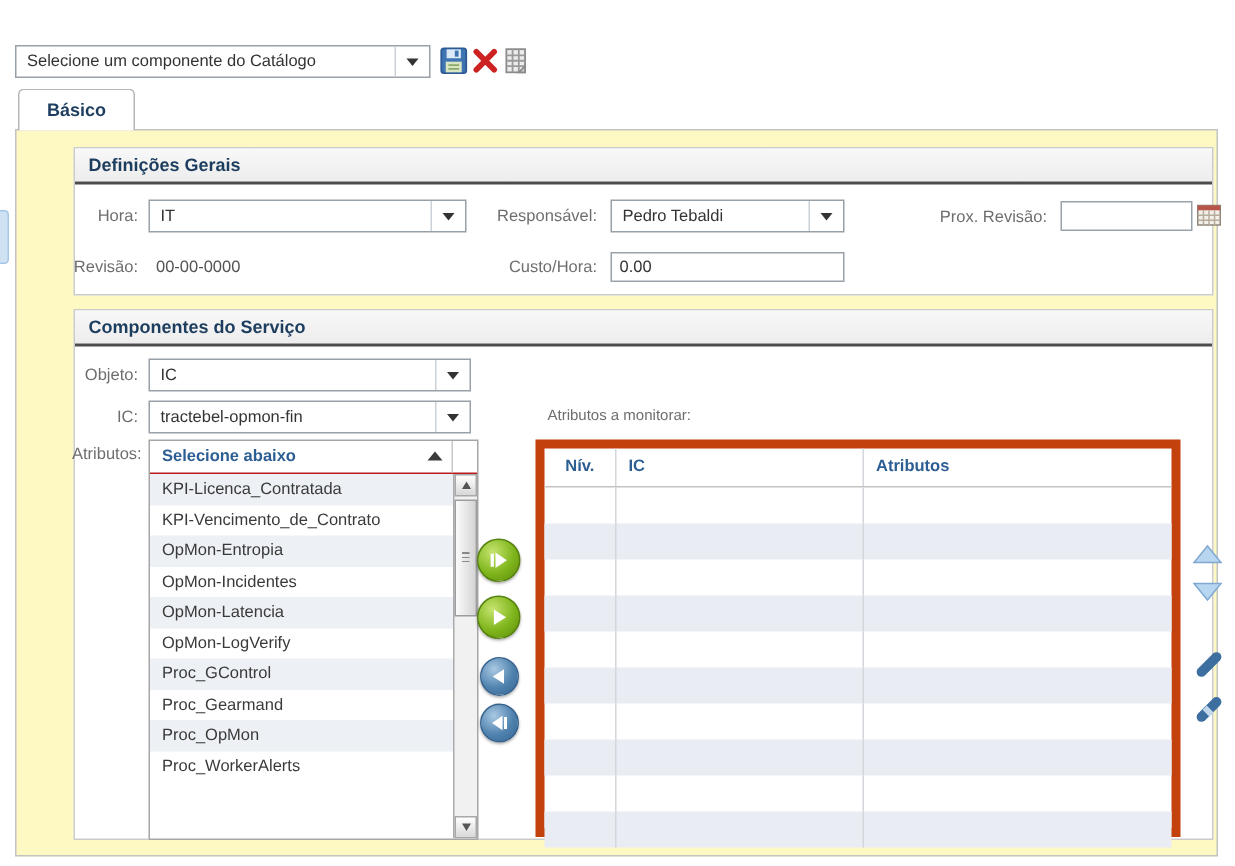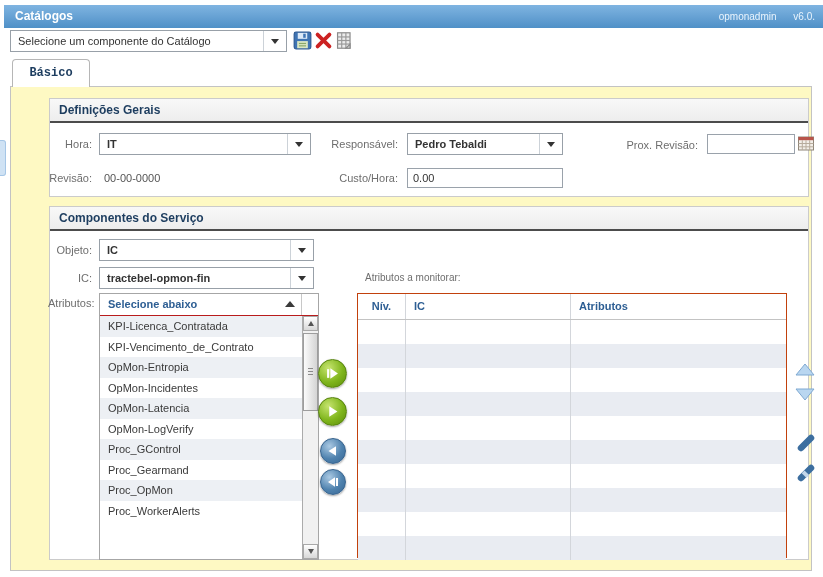--- a/index.html
+++ b/index.html
@@ -25,40 +25,40 @@
   #catalog-combo{position:absolute;left:10px;top:30px;width:277px;height:22px;}
   .tb-icon{position:absolute;top:31px;width:19px;height:19px;cursor:pointer;}
   #icon-save{left:293px;} #icon-delete{left:314px;} #icon-copy{left:334px;}
 
   
   .tab{position:absolute;top:59px;border:1px solid #b6b6b6;border-bottom:none;
     border-radius:4px 4px 0 0;font-size:12px;font-weight:bold;text-align:center;
     cursor:pointer;box-sizing:border-box;}
   .tab.active{background:#fff;color:#1d3d5f;height:28px;line-height:27px;z-index:3;}
   .tab.inactive{background:linear-gradient(#f7f7f7,#d8d8d8);color:#444;height:27px;line-height:26px;}
-  #tab-basico{left:12px;width:78px;font-family:Liberation Mono, monospace;}
+  #tab-basico{left:12px;width:78px;}
   #tab-avancado{left:97px;width:106px;}
 
   
   .panel{position:absolute;left:10px;top:86px;width:802px;height:485px;
     border:1px solid #c3c3c3;background:#fef9c3;z-index:1;box-sizing:border-box;}
 
   .fieldset{position:absolute;left:38px;width:760px;border:1px solid #cbcbcb;
     background:#fff;box-sizing:border-box;}
   #fs-general{top:11px;height:99px;}
   #fs-components{top:119px;height:354px;}
   .fs-header{position:absolute;left:0;right:0;top:0;height:22px;
     background:linear-gradient(#f8f8f8,#ededed);border-bottom:2px solid #4c4c4c;}
   .fs-title{padding-left:9px;line-height:22px;font-size:12px;font-weight:bold;color:#1d3d5f;}
 
   .lbl{position:absolute;font-size:11px;color:#6e6e6e;text-align:right;white-space:nowrap;}
   .val-text{position:absolute;font-size:11px;color:#555;}
   .input{position:absolute;border:1px solid #9aa2ab;font-size:11px;color:#333;
     padding:0 0 0 5px;font-family:inherit;box-sizing:border-box;background:#fff;}
-  .sel{position:absolute;font-weight:bold;}
+  .sel{position:absolute;}
 
   
   #lbl-tipo{left:0;top:39px;width:42px;}
   #sel-tipo{left:49px;top:34px;width:212px;height:22px;}
   #lbl-resp{left:258px;top:39px;width:90px;}
   #sel-resp{left:357px;top:34px;width:156px;height:22px;}
   #lbl-prox{left:566px;top:40px;width:82px;}
   #inp-prox{left:657px;top:35px;width:88px;height:20px;}
   #btn-calendar{position:absolute;left:748px;top:37px;width:16px;height:15px;cursor:pointer;}
   #lbl-rev{left:-2px;top:73px;width:44px;}
@@ -106,21 +106,21 @@
     align-items:center;justify-content:center;box-shadow:0 1px 2px rgba(0,0,0,.35);}
   .xfer.green{left:268px;width:27px;height:27px;border:1px solid #55820c;
     background:radial-gradient(circle at 35% 30%, #c6e46f, #7fb51c 55%, #5c8c0a);}
   .xfer.blue{left:270px;width:24px;height:24px;border:1px solid #36628d;
     background:radial-gradient(circle at 35% 30%, #aac9e3, #4f82ae 55%, #376694);}
   #xfer-add-all{top:152px;} #xfer-add{top:190px;}
   #xfer-remove{top:231px;} #xfer-remove-all{top:262px;}
 
   
   #monitor-table{position:absolute;left:307px;top:86px;width:430px;height:265px;
-    border:1px solid #c2410c;background:#fff;box-sizing:border-box;}
+    border:6px solid #c2410c;background:#fff;box-sizing:border-box;}
   .t-head{display:flex;height:25px;border-bottom:1px solid #c3c3c3;}
   .t-hcell{font-size:11px;font-weight:bold;color:#2d5e93;line-height:25px;box-sizing:border-box;}
   .t-row{display:flex;height:24px;}
   .t-row.alt{background:#e9ecf2;}
   .t-cell{height:100%;box-sizing:border-box;}
   .c0{width:48px;text-align:center;border-right:1px solid #d3d6db;}
   .c1{width:165px;padding-left:8px;border-right:1px solid #d3d6db;}
   .c2{flex:1;padding-left:8px;}
 
   
@@ -131,27 +131,20 @@
 
   .edge-handle{position:absolute;left:0;top:140px;width:5px;height:34px;
     background:#cfe2f4;border:1px solid #a5c6e6;border-left:none;
     border-radius:0 3px 3px 0;cursor:pointer;}
 </style>
 </head>
 <body>
 
 <div class="screen">
 
-  <div class="topbar">
-    <div class="topbar-title">Catálogos</div>
-    <div class="topbar-right">
-      <span>opmonadmin</span>
-      <span>v6.0.</span>
-    </div>
-  </div>
 
   <div class="combo" id="catalog-combo">
     <div class="val">Selecione um componente do Catálogo</div>
     <div class="arr">
       <span class="chev-down"></span>
     </div>
   </div>
 
   <svg class="tb-icon" id="icon-save" viewBox="0 0 16 16">
     <rect x="1" y="1" width="14" height="14" rx="1.5" fill="#3f74b3" stroke="#2c5a94"></rect>

